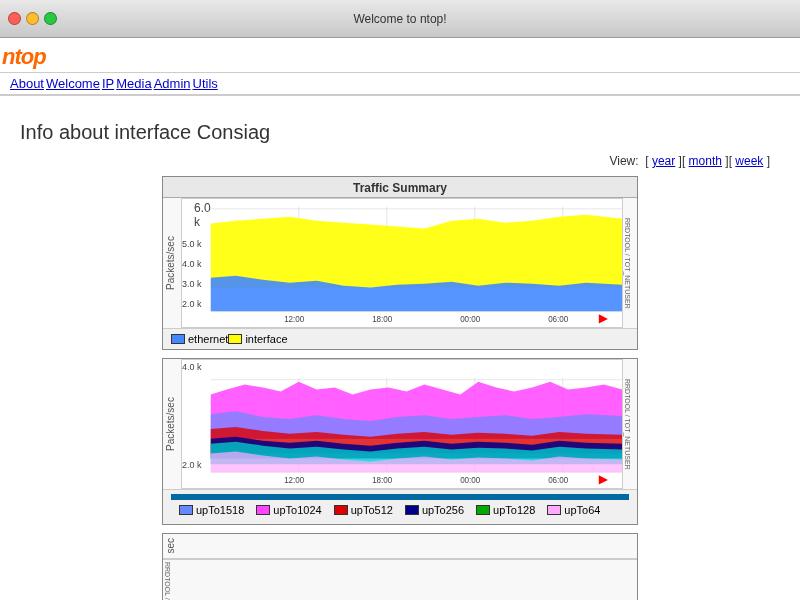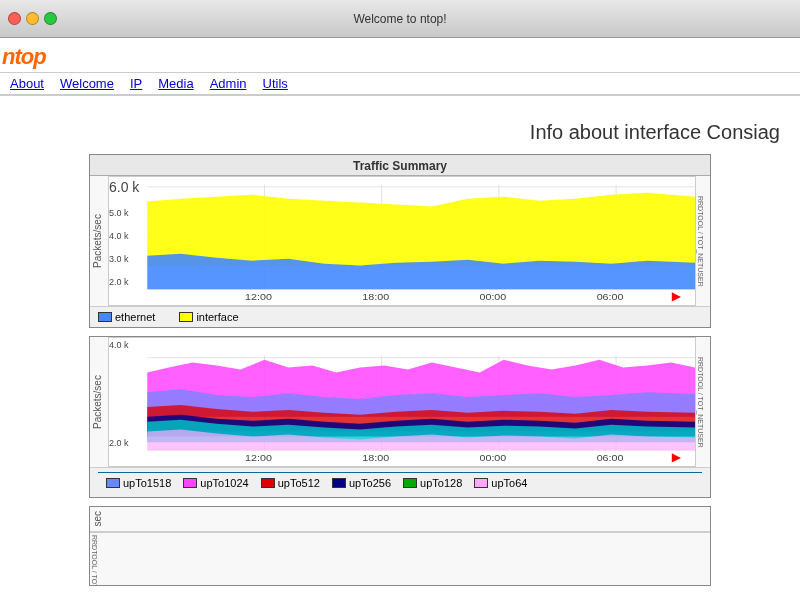--- a/index.html
+++ b/index.html
@@ -64,38 +64,38 @@
     .ntop-logo span {
       color: #ff6600;
     }
 
     
     .navbar {
       background: #ffffff;
       border-bottom: 2px solid #cccccc;
       padding: 3px 10px;
       display: flex;
-      gap: 16px;
+      gap: 2px;
       align-items: center;
     }
     .nav-item {
       font-size: 13px;
       color: #0000cc;
       text-decoration: underline;
       cursor: pointer;
     }
 
     
     .page-body {
       padding: 10px 20px;
       background: #ffffff;
     }
 
     .page-title {
-      text-align: right;
+      text-align: left;
       font-size: 20px;
       font-weight: normal;
       color: #333;
       margin: 15px 0 10px 0;
     }
 
     .view-links {
       text-align: right;
       font-size: 12px;
       color: #333;
@@ -106,21 +106,21 @@
       color: #0000cc;
       text-decoration: underline;
       cursor: pointer;
     }
 
     
     .chart-panel {
       border: 1px solid #888;
       background: #f8f8f8;
       margin: 0 auto 8px auto;
-      width: 622px;
+      width: 476px;
       position: relative;
     }
 
     .chart-title {
       text-align: center;
       font-size: 12px;
       font-weight: bold;
       color: #333;
       padding: 4px 0 2px 0;
       background: #e8e8e8;
@@ -162,21 +162,21 @@
     }
 
     .chart-svg {
       width: 100%;
       height: 100%;
     }
 
     .chart-legend {
       display: flex;
       flex-wrap: wrap;
-      gap: 4px 24px;
+      gap: 4px 0;
       padding: 4px 8px;
       font-size: 11px;
       background: #f0f0f0;
       border-top: 1px solid #ccc;
     }
 
     .legend-item {
       display: flex;
       align-items: center;
       gap: 3px;
@@ -222,29 +222,33 @@
     <span class="nav-item">Welcome</span>
     <span class="nav-item">IP</span>
     <span class="nav-item">Media</span>
     <span class="nav-item">Admin</span>
     <span class="nav-item">Utils</span>
   </div>
 
   <div class="page-body">
     <h1 class="page-title">Info about interface Consiag</h1>
 
+    <div class="view-links">
+      <span>View:</span>
+      &nbsp;[&nbsp;<a>year</a>&nbsp;][&nbsp;<a>month</a>&nbsp;][&nbsp;<a>week</a>&nbsp;]
+    </div>
 
     <div class="chart-panel">
       <div class="chart-title">Traffic Summary</div>
       <div class="chart-area">
         <div class="y-label">Packets/sec</div>
         <div class="chart-inner">
           
           <div style="position:absolute;left:0;top:0;bottom:16px;width:32px;display:flex;flex-direction:column;justify-content:space-between;padding:2px 0;">
-            <span style="font-size:14px;color:#444;">6.0 k</span>
+            <span style="font-size:12px;color:#444;margin-left:12px;">6.0 k</span>
             <span style="font-size:9px;color:#444;">5.0 k</span>
             <span style="font-size:9px;color:#444;">4.0 k</span>
             <span style="font-size:9px;color:#444;">3.0 k</span>
             <span style="font-size:9px;color:#444;">2.0 k</span>
           </div>
           <svg class="chart-svg" viewBox="0 0 490 130" preserveAspectRatio="none">
 
             <line x1="32" y1="10" x2="490" y2="10" stroke="#ccc" stroke-width="0.5"></line>
             <line x1="32" y1="36" x2="490" y2="36" stroke="#ccc" stroke-width="0.5"></line>
             <line x1="32" y1="62" x2="490" y2="62" stroke="#ccc" stroke-width="0.5"></line>
@@ -315,21 +319,21 @@
             <text x="125" y="125" font-size="9" fill="#444" text-anchor="middle">12:00</text>
             <text x="223" y="125" font-size="9" fill="#444" text-anchor="middle">18:00</text>
             <text x="321" y="125" font-size="9" fill="#444" text-anchor="middle">00:00</text>
             <text x="419" y="125" font-size="9" fill="#444" text-anchor="middle">06:00</text>
           </svg>
           <span class="red-arrow">▶</span>
         </div>
         <div class="chart-right-label">RRDTOOL / TOT_NETUSER</div>
       </div>
       <div class="chart-legend">
-        <div style="display:flex;flex-wrap:wrap;gap:4px 12px;padding:4px 8px;font-size:11px;background:#f0f0f0;border-top:1px solid #0369a1;width:100%;">
+        <div style="display:flex;flex-wrap:wrap;gap:4px 12px;padding:4px 8px;font-size:11px;background:#f0f0f0;border-top:6px solid #0369a1;width:100%;">
           <div class="legend-item">
             <div class="legend-box" style="background:#6688ff;"></div>
             <span>upTo1518</span>
           </div>
           <div class="legend-item">
             <div class="legend-box" style="background:#ff44ff;"></div>
             <span>upTo1024</span>
           </div>
           <div class="legend-item">
             <div class="legend-box" style="background:#dd0000;"></div>

